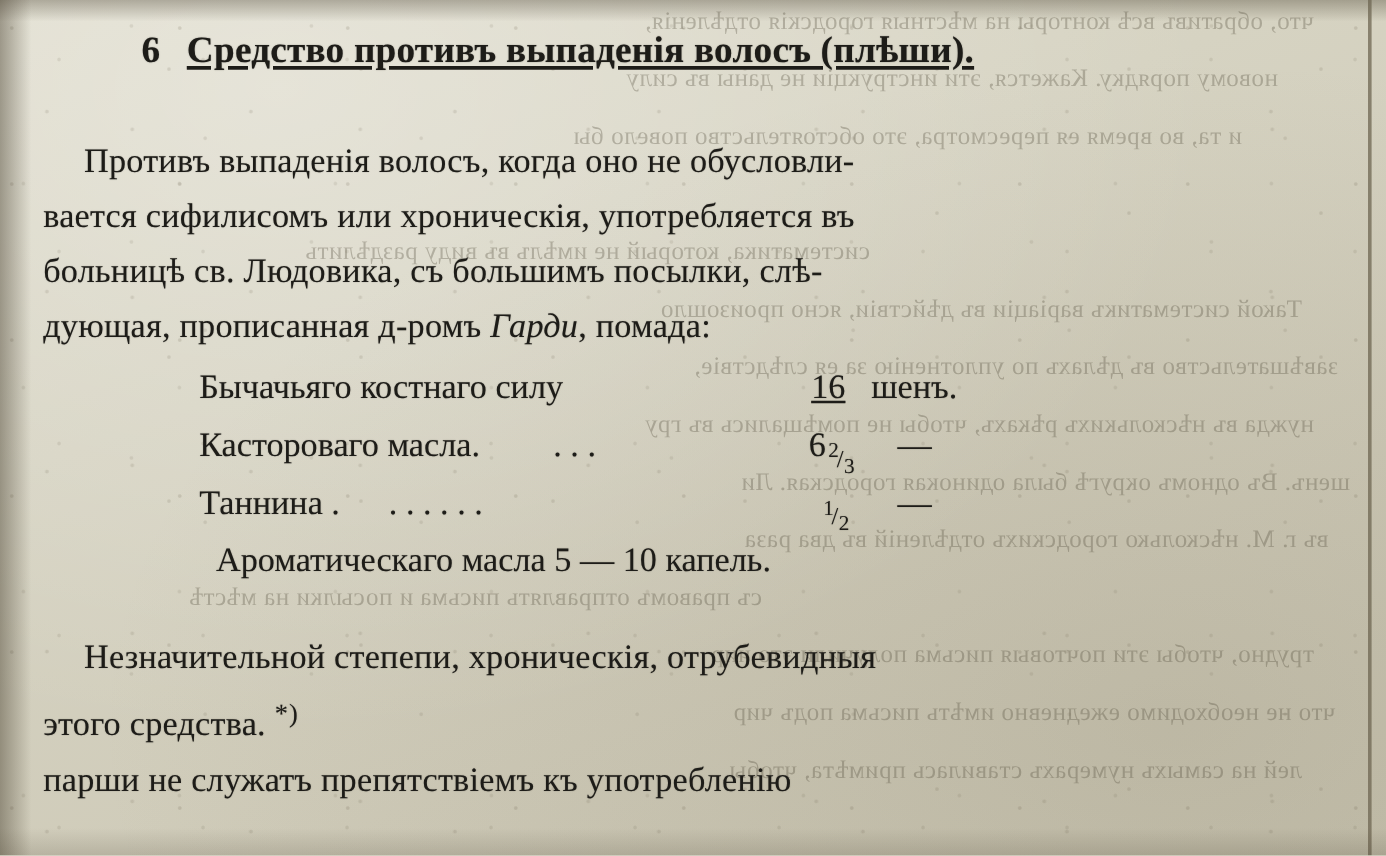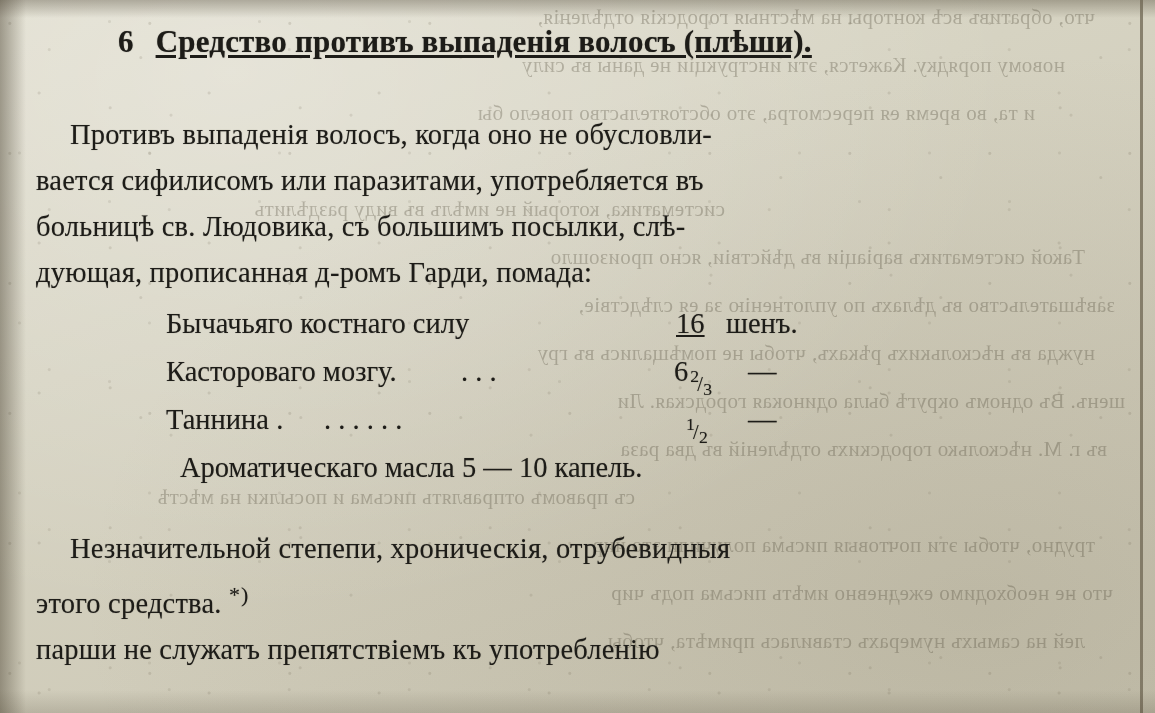--- a/index.html
+++ b/index.html
@@ -112,21 +112,21 @@
     line-height: 46px;
     letter-spacing: .2px;
     text-shadow: 0 0 1px rgba(30,28,22,.4);
   }
   #para1 { top: 112px; }
   #para2 { top: 526px; }
 
   .para .ln { white-space: nowrap; display: block; }
   .para .ln.j {  }
   .ind { display: inline-block; width: 34px; }
-  .it { }
+  .it { font-style: italic; }
 
   
   #recipe {
     position: absolute;
     top: 300px;
     left: 36px;
     width: 1098px;
     font-size: 28.5px;
     line-height: 48px;
     text-shadow: 0 0 1px rgba(30,28,22,.4);
@@ -185,35 +185,35 @@
   <div id="grain"></div>
 
   <div id="content">
 
     <div class="heading">
       <span class="num">6</span><span class="ttl">Средство противъ выпаденія волосъ (плѣши).</span>
     </div>
 
     <div class="para" id="para1">
       <span class="ln j"><span class="ind"></span><span>Противъ выпаденія волосъ, когда оно не обусловли-</span></span>
-      <span class="ln j">вается сифилисомъ или паразитами, употребляется въ</span>
+      <span class="ln j">вается сифилисомъ или хроническія, употребляется въ</span>
       <span class="ln j">больницѣ св. Людовика, съ большимъ посылки, слѣ-</span>
       <span class="ln">дующая, прописанная д-ромъ <span class="it">Гарди</span>, помада:</span>
     </div>
 
     <div id="recipe">
 
       <div class="rline">
         <span class="rname">Бычачьяго костнаго силу</span>
         <span class="rqty" style="left:640px;text-decoration:underline;">16</span>
         <span class="rqty" style="left:690px;">шенъ.</span>
       </div>
 
       <div class="rline">
-        <span class="rname">Кастороваго мозгу.</span>
+        <span class="rname">Кастороваго масла.</span>
         <span class="rleaders" style="left:425px;">.   .   .</span>
         <span class="rqty" style="left:638px;"><span>6</span><span class="frac"><span class="n">2</span><span class="s">/</span><span class="d">3</span></span></span>
         <span class="rqty dash" style="left:712px;">—</span>
       </div>
 
       <div class="rline">
         <span class="rname">Таннина .</span>
         <span class="rleaders" style="left:288px;">.   .   .   .   .   .</span>
         <span class="rqty" style="left:648px;"><span class="frac"><span class="n">1</span><span class="s">/</span><span class="d">2</span></span></span>
         <span class="rqty dash" style="left:712px;">—</span>

